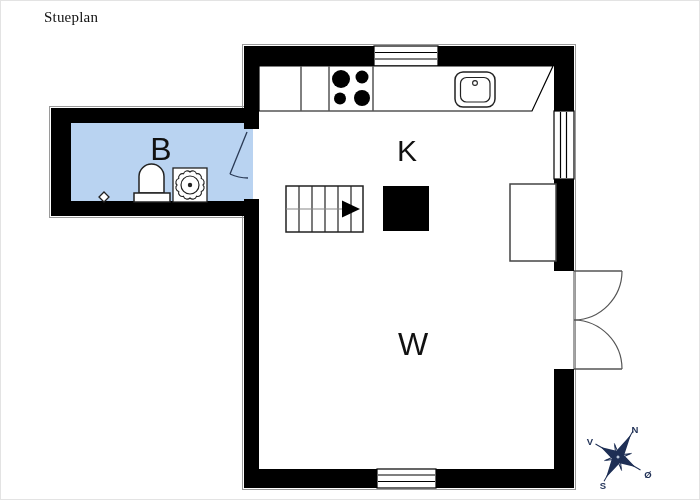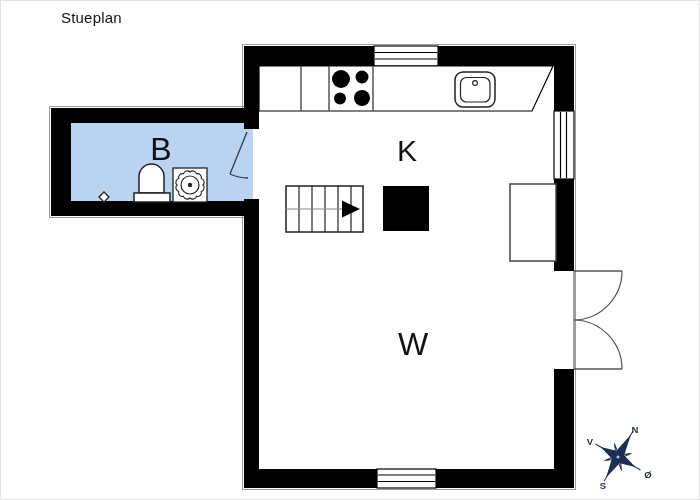--- a/index.html
+++ b/index.html
@@ -2,22 +2,23 @@
 <html><head>
 <meta charset="utf-8">
 <style>
   html,body{margin:0;padding:0;background:#fff;}
   .canvas{
     position:relative;width:700px;height:500px;background:#ffffff;
     box-sizing:border-box;border:1px solid #e3e3e3;overflow:hidden;
     font-family:"Liberation Sans", sans-serif;
   }
   .plan-title{
-    position:absolute;left:60px;top:8px;font-size:15px;color:#111;
+    position:absolute;left:43px;top:8px;font-size:15px;color:#111;
     letter-spacing:0.2px;
+    font-family:Liberation Serif, serif;
   }
   svg{position:absolute;left:0;top:0;}
   .room-label{font-family:"Liberation Sans",sans-serif;fill:#111;}
   .compass-letter{font-family:"Liberation Sans",sans-serif;font-weight:bold;font-size:9.5px;fill:#1e2f55;}
 </style>
 </head>
 <body>
 
 <div class="canvas">
 

